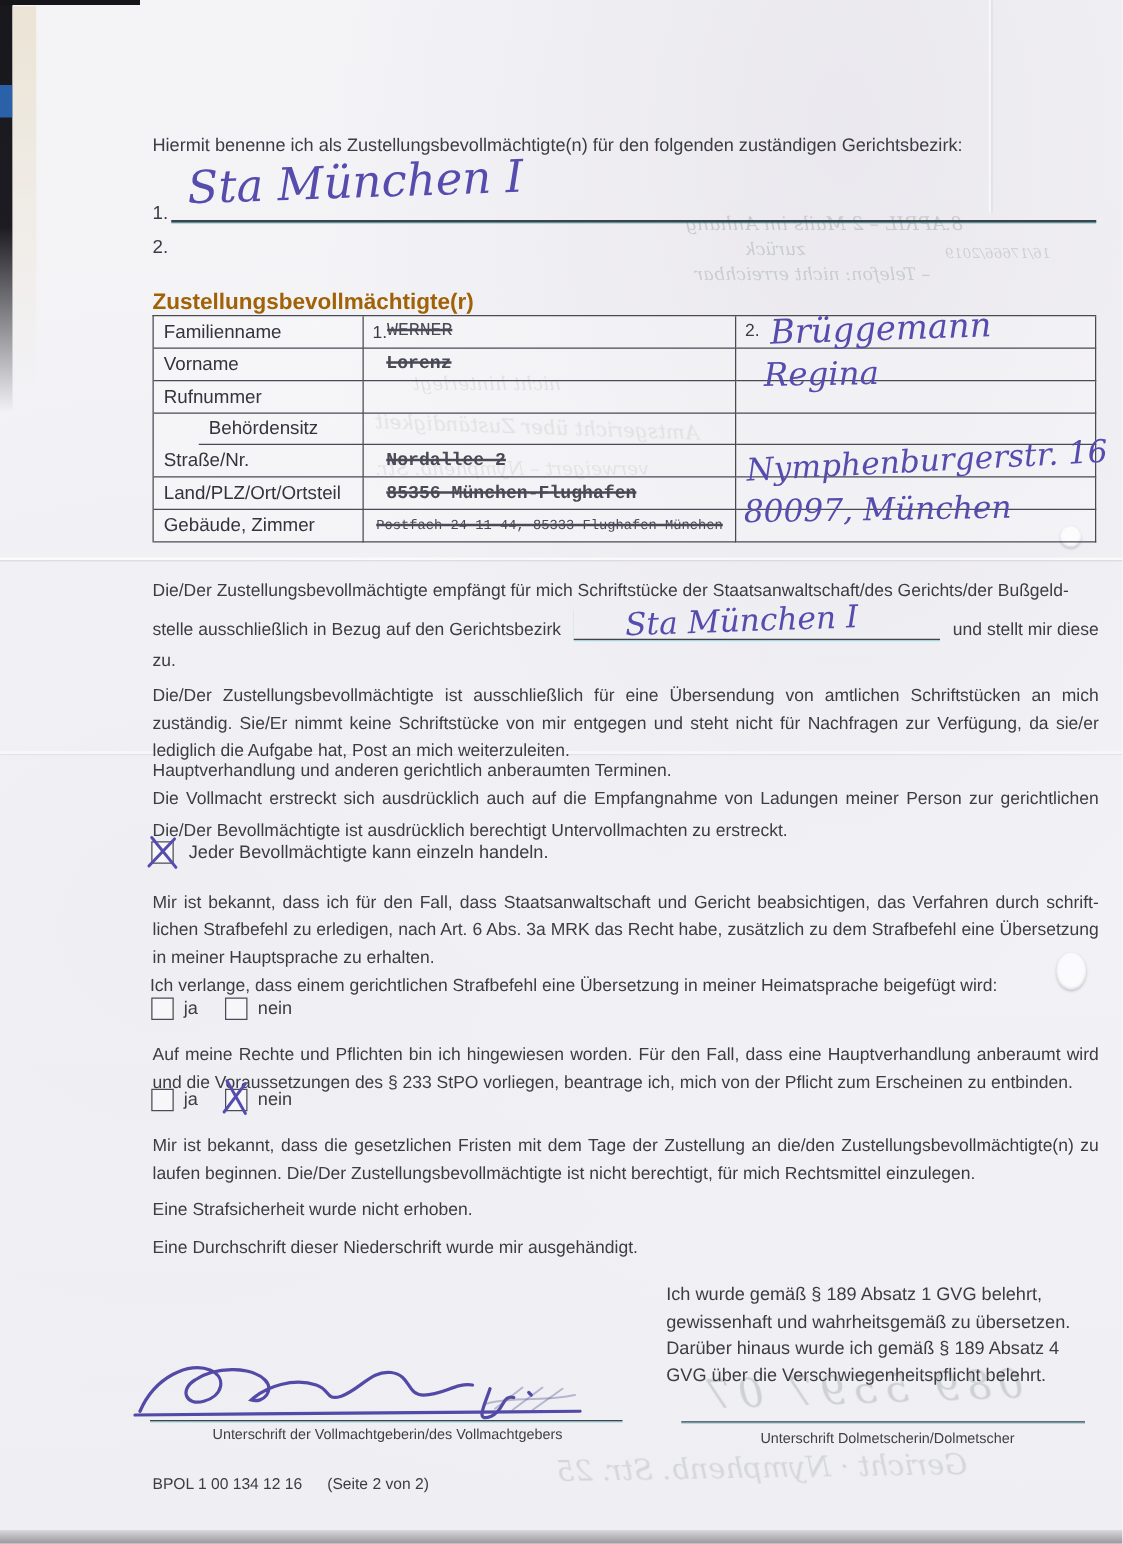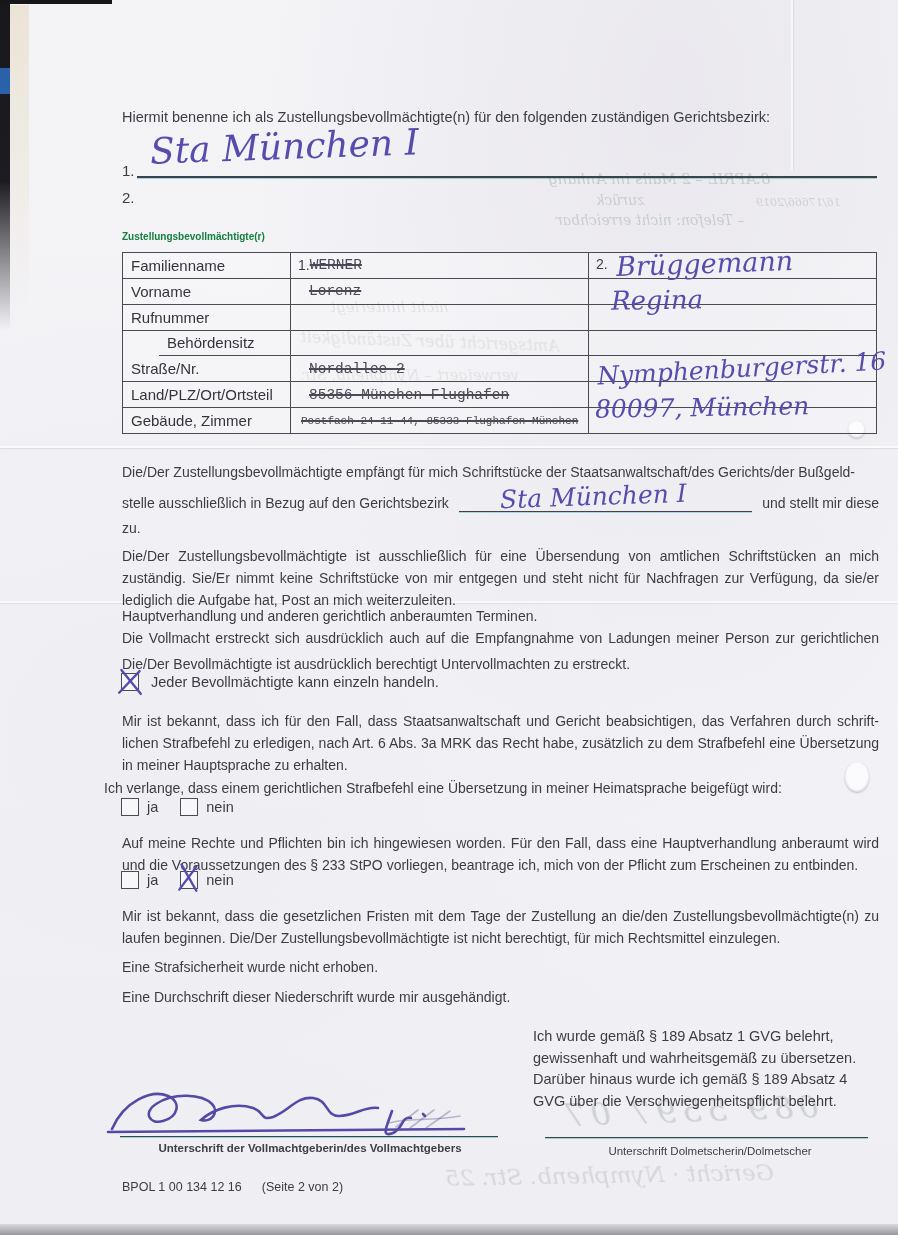--- a/index.html
+++ b/index.html
@@ -20,21 +20,21 @@
         text-decoration:line-through;text-decoration-thickness:1.5px;white-space:nowrap;}
   .rule{height:1.5px;background:#3d424b;box-shadow:0 1px 0 rgba(0,160,170,.35);}
   
   .doc-table{left:122px;top:252px;width:754px;height:181px;display:grid;
     grid-template-columns:168px 298px 288px;grid-template-rows:repeat(7,1fr);
     border-top:1.7px solid #4a4a55;border-left:1.7px solid #4a4a55;background:rgba(255,255,255,.25);}
   .tcell{border-right:1.7px solid #4a4a55;border-bottom:1.7px solid #4a4a55;
     display:flex;align-items:center;overflow:visible;}
   .tlabel{padding-left:8px;font-size:15px;color:#34343c;}
   .pfx{font-size:14px;color:#3c3c46;padding-left:7px;white-space:nowrap;}
-  .tindent{margin-left:18px;font-size:14.5px;}
+  .tindent{margin-left:18px;font-size:14.5px;font-weight:bold;}
   .tsmall{margin-left:10px;font-size:11px;}
   
   .cbrow{display:flex;align-items:center;font-size:14.5px;color:#3c3c44;}
   .cb{display:inline-block;width:16px;height:16px;border:1.7px solid #4b4b57;
       position:relative;background:rgba(255,255,255,.5);flex:0 0 auto;}
   .xmark{position:absolute;left:-4px;top:-5px;width:25px;height:27px;overflow:visible;}
   .xmark path{stroke:#564cae;stroke-width:2.1;fill:none;stroke-linecap:round;}
   
   .bleed{font-family:"DejaVu Serif","Liberation Serif",serif;font-style:italic;
     color:#97a29b;transform:scaleX(-1);filter:blur(.6px);white-space:nowrap;pointer-events:none;}
@@ -69,21 +69,21 @@
 <div class="abs bleed" style="left:560px;top:1092px;font-size:32px;letter-spacing:5px;opacity:.38;transform:scaleX(-1) rotate(2deg);">089 5597 07</div>
 <div class="abs bleed" style="left:445px;top:1162px;font-size:23px;opacity:.3;transform:scaleX(-1) rotate(1deg);">Gericht · Nymphenb. Str. 25</div>
 
 <div class="abs print" style="left:122px;top:106px;width:760px;font-size:14.5px;">Hiermit benenne ich als Zustellungsbevollmächtigte(n) für den folgenden zuständigen Gerichtsbezirk:</div>
 
 <div class="abs print" style="left:122px;top:160px;font-size:15px;">1.</div>
 <div class="abs hand" style="left:150px;top:126px;font-size:36px;transform:rotate(-2deg);">Sta München I</div>
 <div class="abs rule" style="left:137px;top:176px;width:740px;"></div>
 <div class="abs print" style="left:122px;top:187px;font-size:15px;">2.</div>
 
-<div class="abs" style="left:122px;top:231px;font-size:10px;font-weight:bold;color:#15803d;">Zustellungsbevollmächtigte(r)</div>
+<div class="abs" style="left:122px;top:231px;font-size:18px;font-weight:bold;color:#a16207;">Zustellungsbevollmächtigte(r)</div>
 
 <div class="abs doc-table">
   <div class="tcell tlabel" style="grid-row:1;grid-column:1;">Familienname</div>
   <div class="tcell" style="grid-row:1;grid-column:2;">
     <span class="pfx">1.</span>
       <span class="type" style="font-size:14.5px;">WERNER</span>
   </div>
   <div class="tcell" style="grid-row:1;grid-column:3;">
     <span class="pfx" style="align-self:flex-start;padding-top:3px;">2.</span>
   </div>
@@ -157,21 +157,21 @@
   </span>
   <span>Jeder Bevollmächtigte kann einzeln handeln.</span>
 </div>
 
 <div class="abs" style="left:122px;top:710px;width:757px;">
   <div class="print jline">Mir ist bekannt, dass ich für den Fall, dass Staatsanwaltschaft und Gericht beabsichtigen, das Verfahren durch schrift-</div>
   <div class="print jline">lichen Strafbefehl zu erledigen, nach Art. 6 Abs. 3a MRK das Recht habe, zusätzlich zu dem Strafbefehl eine Übersetzung</div>
   <div class="print">in meiner Hauptsprache zu erhalten.</div>
 </div>
 
-<div class="abs print" style="left:104px;top:777px;width:757px;">Ich verlange, dass einem gerichtlichen Strafbefehl eine Übersetzung in meiner Heimatsprache beigefügt wird:</div>
+<div class="abs print" style="left:120px;top:777px;width:757px;">Ich verlange, dass einem gerichtlichen Strafbefehl eine Übersetzung in meiner Heimatsprache beigefügt wird:</div>
 
 <div class="abs cbrow" style="left:121px;top:798px;gap:8px;">
   <span class="cb"></span>
   <span>ja</span>
   <span class="cb" style="margin-left:14px;"></span>
   <span>nein</span>
 </div>
 
 <div class="abs" style="left:122px;top:832px;width:757px;">
   <div class="print jline">Auf meine Rechte und Pflichten bin ich hingewiesen worden. Für den Fall, dass eine Hauptverhandlung anberaumt wird</div>
@@ -215,21 +215,21 @@
 
 <svg class="abs" style="left:386px;top:1106px;" width="78" height="26" viewBox="0 0 78 26">
   <g stroke="rgba(90,90,150,.38)" stroke-width="1.6" fill="none" stroke-linecap="round">
     <path d="M3 17 C 22 11, 44 16, 74 10"></path>
     <path d="M10 21 L 32 4"></path>
     <path d="M24 22 L 48 4"></path>
     <path d="M40 22 L 64 5"></path>
   </g>
 </svg>
 <div class="abs rule" style="left:120px;top:1136px;width:378px;height:1.3px;"></div>
-<div class="abs siglabel" style="left:130px;top:1142px;width:360px;font-weight:bold;">Unterschrift der Vollmachtgeberin/des Vollmachtgebers</div>
+<div class="abs siglabel" style="left:130px;top:1142px;width:360px;">Unterschrift der Vollmachtgeberin/des Vollmachtgebers</div>
 
 <div class="abs rule" style="left:545px;top:1137px;width:323px;height:1.3px;"></div>
 <div class="abs siglabel" style="left:560px;top:1145px;width:300px;">Unterschrift Dolmetscherin/Dolmetscher</div>
 
 <div class="abs" style="left:122px;top:1180px;display:flex;gap:20px;font-size:12.5px;color:#3c3c44;">
   <span>BPOL 1 00 134 12 16</span>
   <span>(Seite 2 von 2)</span>
 </div>
 
 </body></html>

